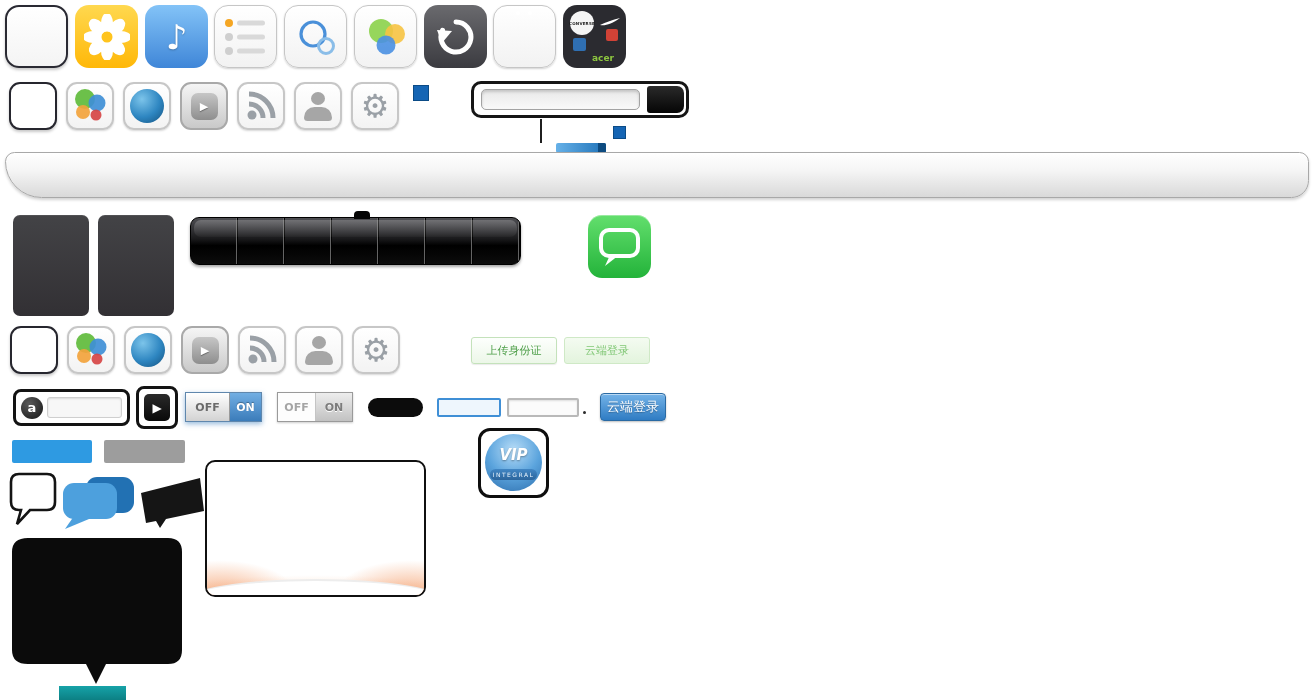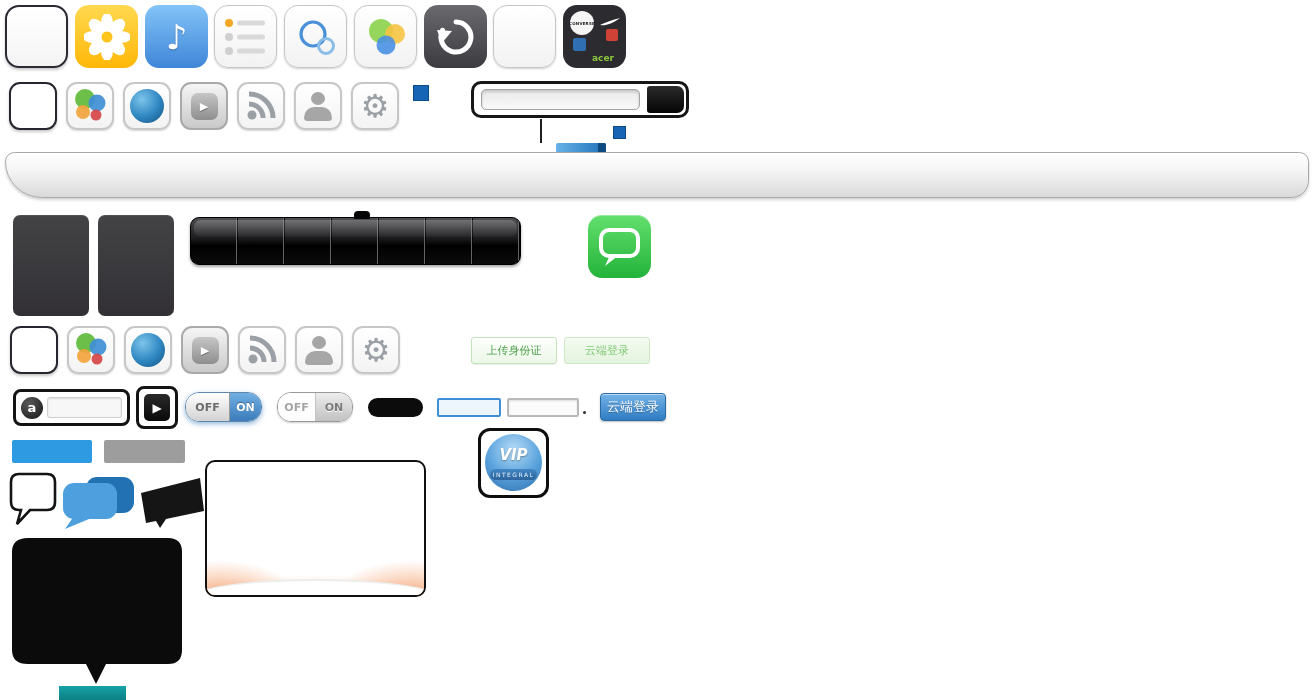--- a/index.html
+++ b/index.html
@@ -62,21 +62,21 @@
   .cert{position:absolute;display:flex;align-items:center;justify-content:center;font-size:11px;border-radius:3px}
   .cert1{background:linear-gradient(#fdfffd,#ecf7e8);border:1px solid #c4e2bb;color:#4f9f4a;box-shadow:0 1px 1px rgba(0,0,0,.08)}
   .cert2{background:linear-gradient(#f4fbf1,#e3f4dd);border:1px solid #cfe9c6;color:#82c877}
 
   
   .search2{position:absolute;border:3px solid #131313;border-radius:8px;background:#fff}
   .s2-circle{position:absolute;left:5px;top:50%;transform:translateY(-50%);width:22px;height:22px;border-radius:50%;background:radial-gradient(circle at 35% 30%,#5a5a5a,#151515);color:#fff;font-size:13px;font-weight:bold;display:flex;align-items:center;justify-content:center}
   .s2-field{position:absolute;left:31px;top:5px;bottom:5px;right:5px;background:#f7f7f7;border:1px solid #cfcfcf;border-radius:3px;box-shadow:inset 0 1px 2px rgba(0,0,0,.12)}
   .arrowbox{position:absolute;border:3px solid #131313;border-radius:8px;background:#fff}
   .ab-inner{position:absolute;inset:5px;background:linear-gradient(#2a2a2a,#090909);border-radius:5px;color:#fff;font-size:12px;display:flex;align-items:center;justify-content:center}
-  .toggle{position:absolute;display:flex;border-radius:14px;overflow:hidden;font-weight:bold;font-size:11px}
+  .toggle{position:absolute;display:flex;border-radius:0;overflow:hidden;font-weight:bold;font-size:11px}
   .t1{border:1px solid #5f87ad;box-shadow:0 2px 5px rgba(64,130,192,.55)}
   .t1 .off{width:44px;background:linear-gradient(#ffffff,#d2d2d2);color:#6b6b6b;border-right:1px solid #9a9a9a;display:flex;align-items:center;justify-content:center}
   .t1 .on{flex:1;background:linear-gradient(#71aee3,#3b7cba);color:#fff;display:flex;align-items:center;justify-content:center;text-shadow:0 -1px 1px rgba(0,0,0,.35)}
   .t2{border:1px solid #9a9a9a;box-shadow:0 1px 2px rgba(0,0,0,.2)}
   .t2 .off{width:38px;background:#fdfdfd;color:#a5a5a5;border-right:1px solid #c4c4c4;display:flex;align-items:center;justify-content:center}
   .t2 .on{flex:1;background:linear-gradient(#ededed,#c2c2c2);color:#7c7c7c;display:flex;align-items:center;justify-content:center;text-shadow:0 1px 0 #fff}
   .pill{position:absolute;background:#0c0c0c;border-radius:10px}
   .inputA{position:absolute;background:#eef6fd;border:2px solid #3f8fd6;border-radius:2px}
   .inputB{position:absolute;background:#fbfbfb;border:2px solid #b9b9b9;border-radius:2px;box-shadow:inset 0 1px 2px rgba(0,0,0,.12)}
   .dot{position:absolute;background:#2b2b2b;border-radius:50%}

